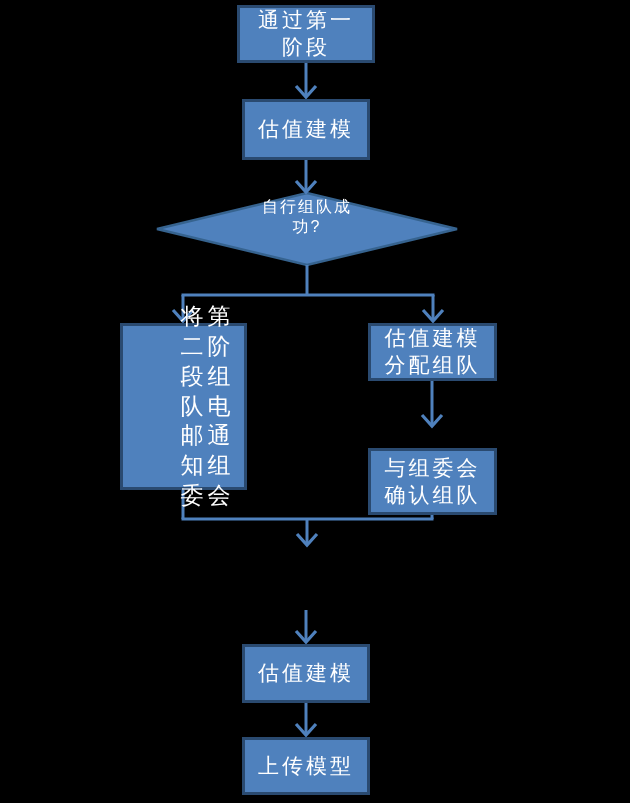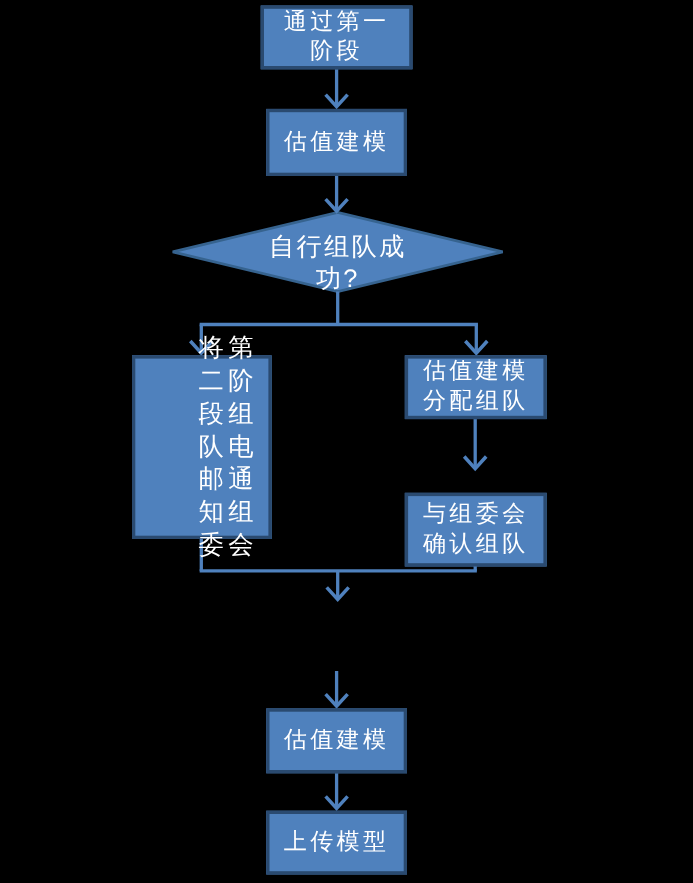--- a/index.html
+++ b/index.html
@@ -97,21 +97,21 @@
       <line class="conn" x1="306" y1="703" x2="306" y2="733"></line>
       <polyline class="head" points="296,724 306,735 316,724"></polyline>
     </g>
   </svg>
 
   <div class="node" style="left:237px; top:5px; width:138px; height:58px">通过第一
 阶段</div>
 
   <div class="node" style="left:242px; top:99px; width:128px; height:61px">估值建模</div>
 
-  <div class="node label-only" style="left:187px; top:204px; width:240px; height:70px; font-size:23px; letter-spacing:2px">自行组队成
+  <div class="node label-only" style="left:187px; top:182px; width:240px; height:70px; font-size:16px; letter-spacing:2px">自行组队成
 功?</div>
 
   <div class="node large-text" style="left:120px; top:323px; width:127px; height:167px">将第二阶
 段组队电
 邮通知组
 委会</div>
 
   <div class="node" style="left:368px; top:323px; width:129px; height:58px">估值建模
 分配组队</div>
 

